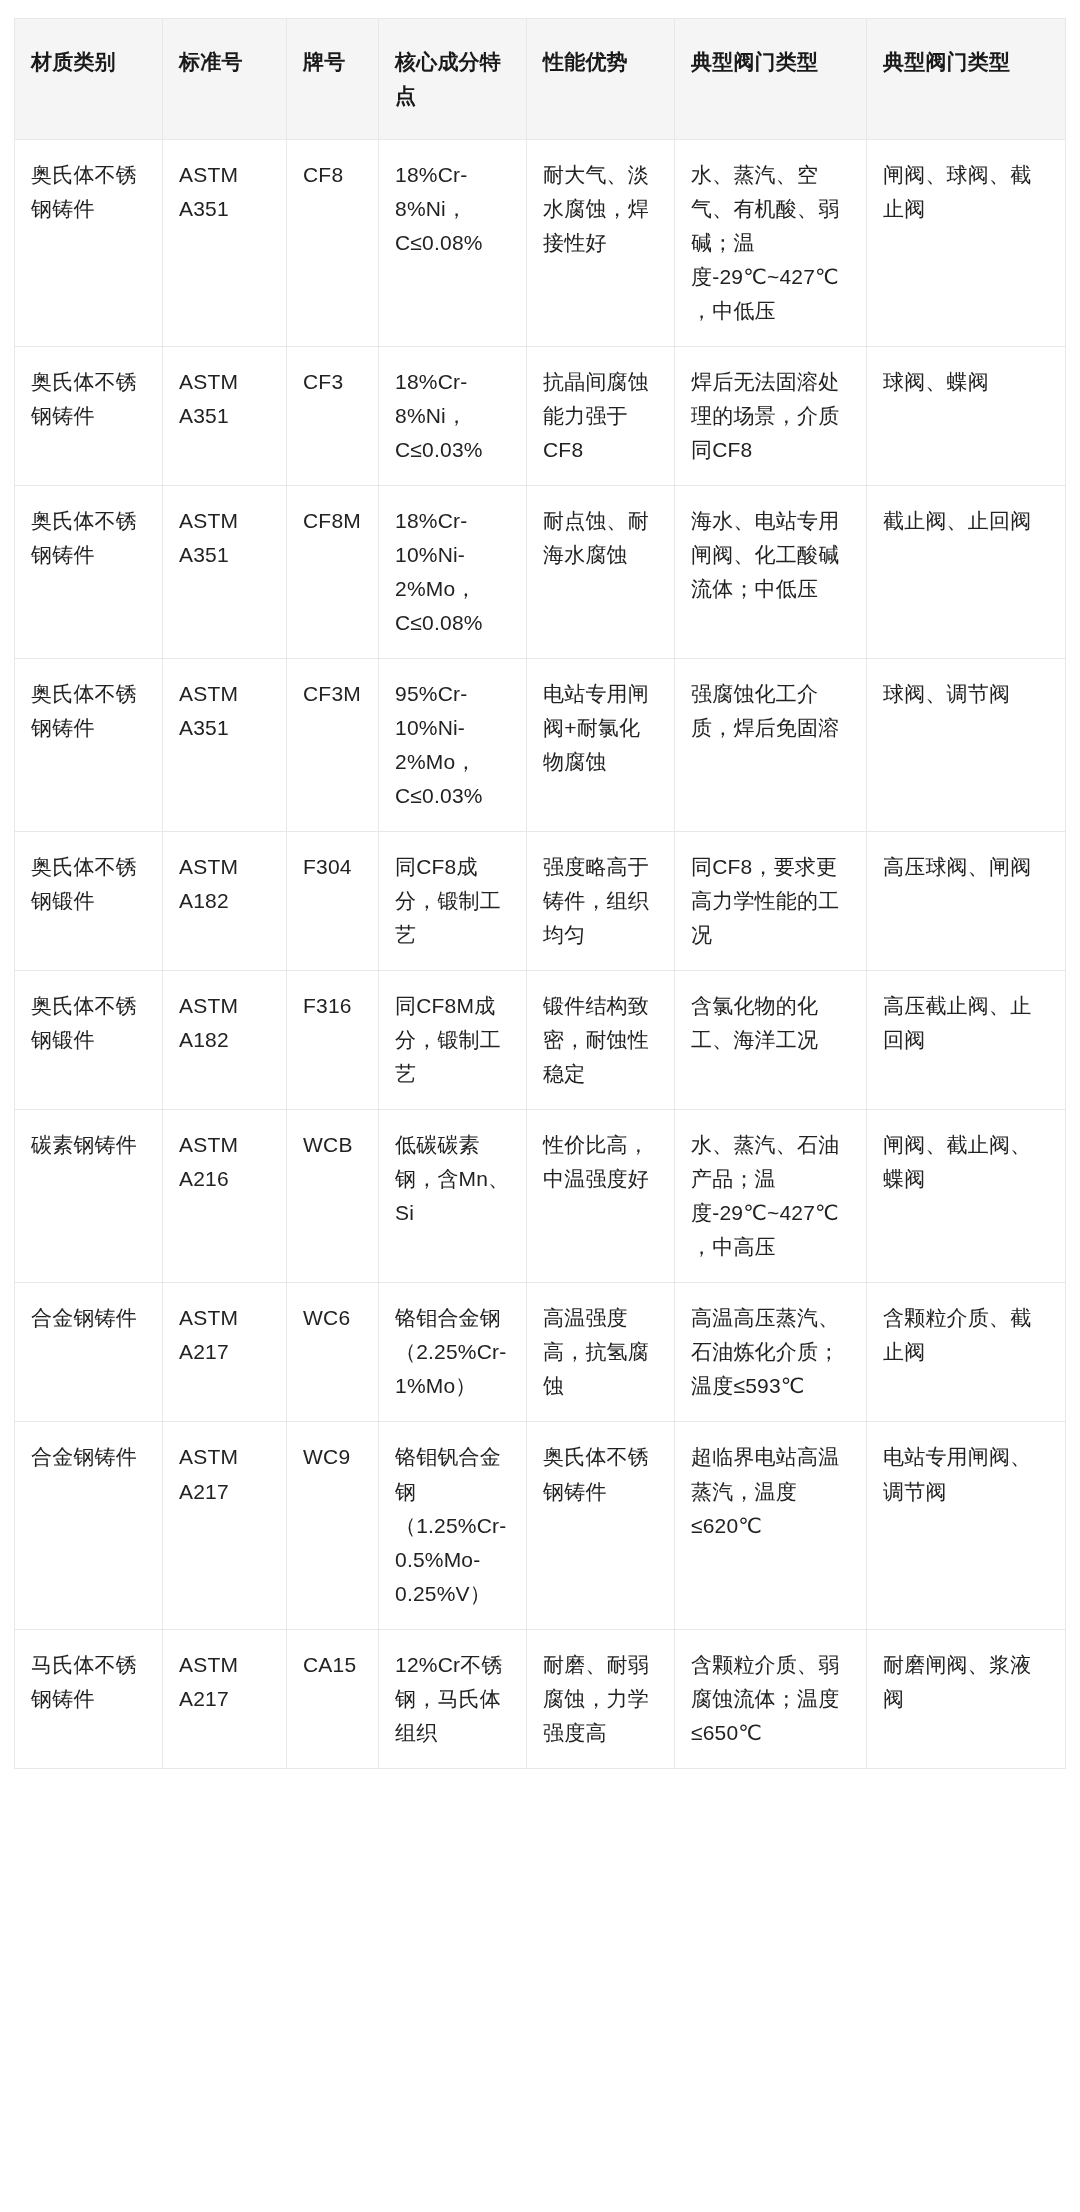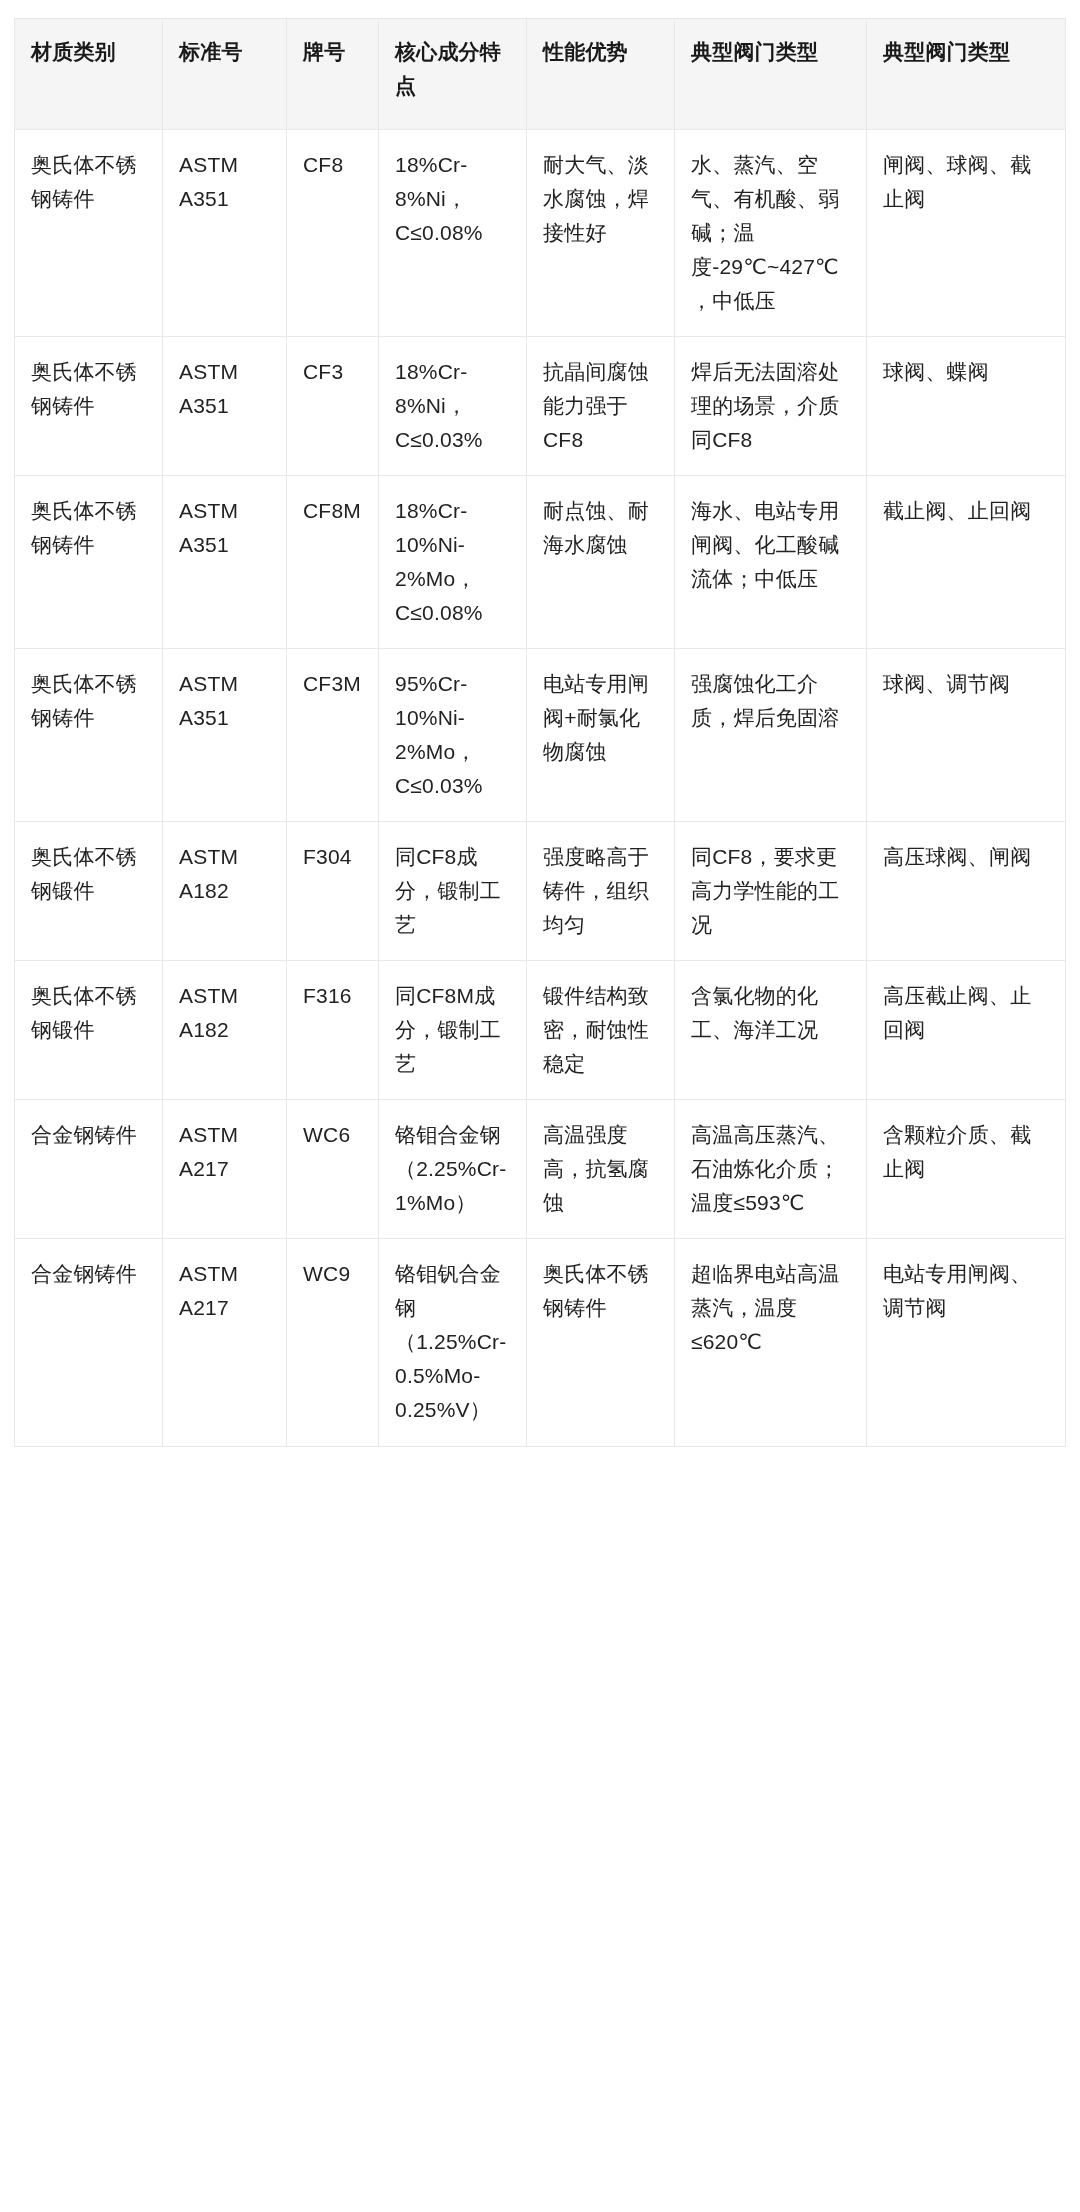--- a/index.html
+++ b/index.html
@@ -35,21 +35,21 @@
     line-height: 1.62;
     font-weight: 400;
     letter-spacing: 0.2px;
     word-break: break-word;
     overflow-wrap: break-word;
   }
   table.material-table thead th {
     background: #f5f5f5;
     font-weight: 700;
     color: #1a1a1a;
-    padding-top: 16px;
+    padding-top: 26px;
     padding-bottom: 26px;
   }
   table.material-table tbody td {
     background: #ffffff;
     color: #222222;
   }
   
   col.c0 { width: 148px; }
   col.c1 { width: 124px; }
   col.c2 { width: 92px; }
@@ -133,32 +133,50 @@
       <tr>
         <td>奥氏体不锈钢锻件</td>
         <td>ASTM A182</td>
         <td>F316</td>
         <td>同CF8M成分，锻制工艺</td>
         <td>锻件结构致密，耐蚀性稳定</td>
         <td>含氯化物的化工、海洋工况</td>
         <td>高压截止阀、止回阀</td>
       </tr>
       <tr>
+        <td>碳素钢铸件</td>
+        <td>ASTM A216</td>
+        <td>WCB</td>
+        <td>低碳碳素钢，含Mn、Si</td>
+        <td>性价比高，中温强度好</td>
+        <td>水、蒸汽、石油产品；温度-29℃~427℃，中高压</td>
+        <td>闸阀、截止阀、蝶阀</td>
+      </tr>
+      <tr>
         <td>合金钢铸件</td>
         <td>ASTM A217</td>
         <td>WC6</td>
         <td>铬钼合金钢（2.25%Cr-1%Mo）</td>
         <td>高温强度高，抗氢腐蚀</td>
         <td>高温高压蒸汽、石油炼化介质；温度≤593℃</td>
         <td>含颗粒介质、截止阀</td>
       </tr>
       <tr>
         <td>合金钢铸件</td>
         <td>ASTM A217</td>
         <td>WC9</td>
         <td>铬钼钒合金钢（1.25%Cr-0.5%Mo-0.25%V）</td>
         <td>奥氏体不锈钢铸件</td>
         <td>超临界电站高温蒸汽，温度≤620℃</td>
         <td>电站专用闸阀、调节阀</td>
       </tr>
+      <tr>
+        <td>马氏体不锈钢铸件</td>
+        <td>ASTM A217</td>
+        <td>CA15</td>
+        <td>12%Cr不锈钢，马氏体组织</td>
+        <td>耐磨、耐弱腐蚀，力学强度高</td>
+        <td>含颗粒介质、弱腐蚀流体；温度≤650℃</td>
+        <td>耐磨闸阀、浆液阀</td>
+      </tr>
     </tbody>
   </table>
 </div>
 
 </body></html>

